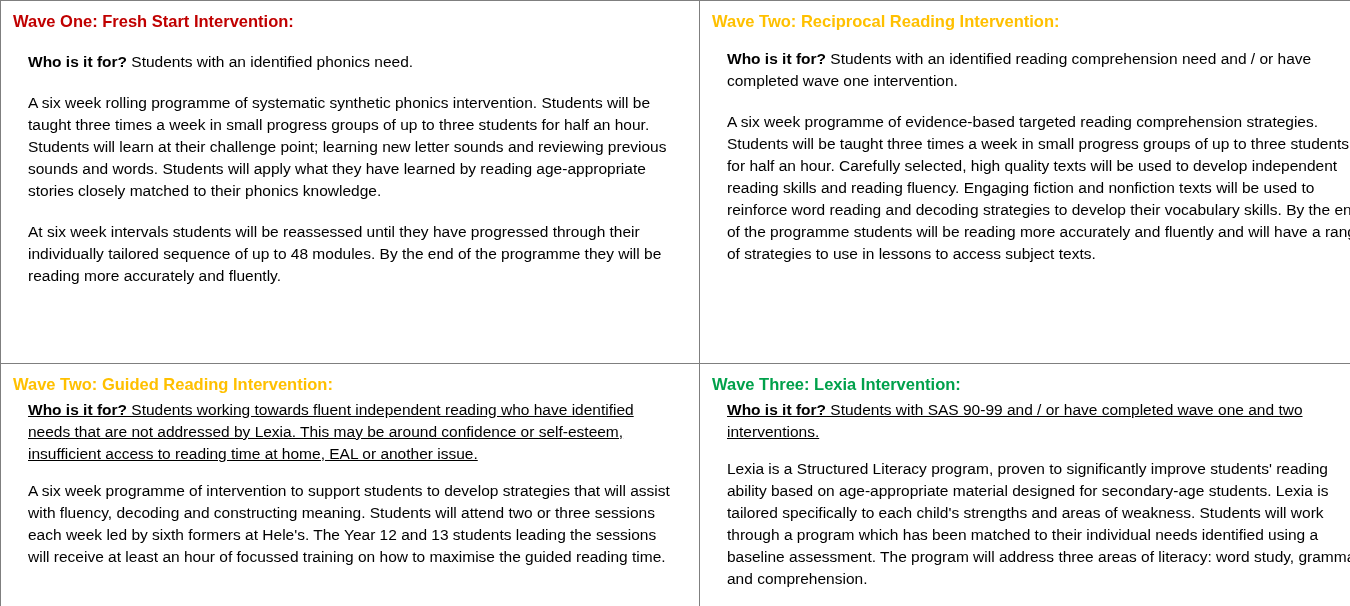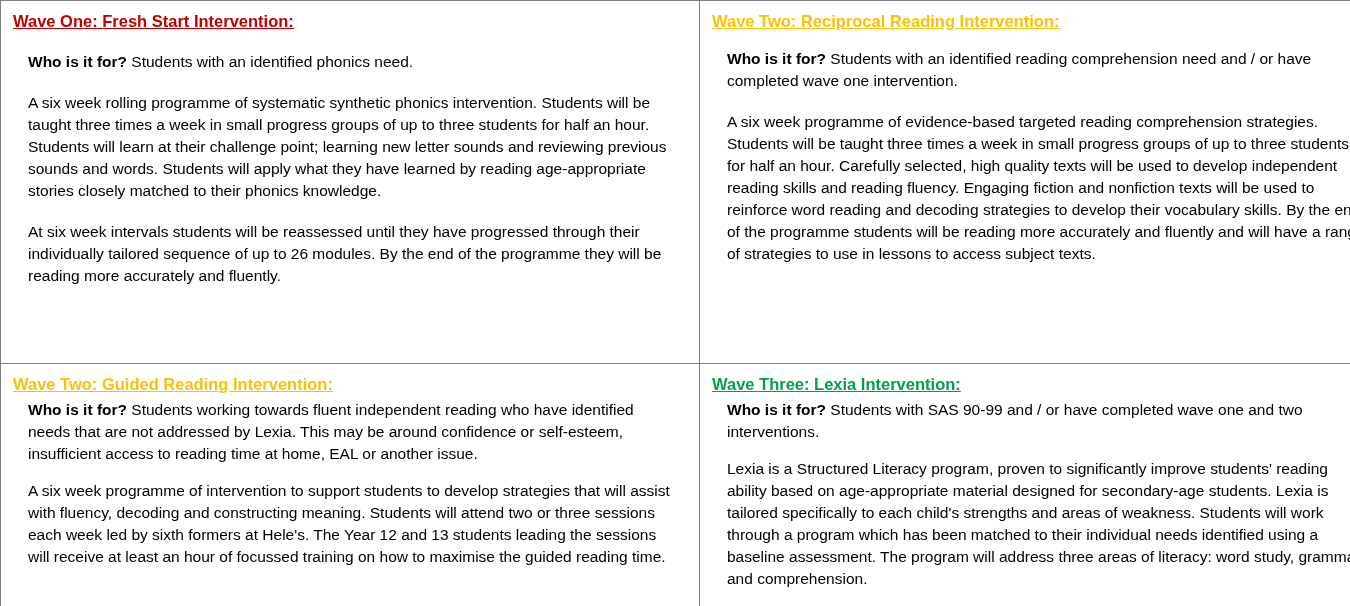--- a/index.html
+++ b/index.html
@@ -26,51 +26,50 @@
   }
   .col-left { width: 674px; }
   .col-right { width: 674px; }
   .row-top td { height: 344px; }
   .row-bottom td { height: 260px; }
 
   .cell-title {
     font-family: "Liberation Sans", sans-serif;
     font-weight: bold;
     font-size: 16.5px;
-    text-decoration: underline;
     margin: 2px 0 0 0;
     line-height: 1.25;
   }
   .title-red { color: #c00000; }
   .title-amber { color: #ffc000; }
   .title-green { color: #00a14b; }
 
   .para {
     font-family: "Liberation Sans", sans-serif;
     font-size: 15.5px;
     line-height: 1.42;
     margin: 15px;
   }
   .para.gap-lg { margin-top: 19px; }
   .para.gap-sm { margin-top: 12px; }
-  .para.gap-xs { margin-top: 4px; }
+  .para.gap-xs { margin-top: 4px; text-decoration: underline; }
   .para.gap-md { margin-top: 16px; }
   .lead { font-weight: bold; }
 </style>
 </head>
 <body>
 
 <table class="doc-table">
   <tbody>
     <tr class="row-top">
       <td class="col-left">
         <p class="cell-title title-red">Wave One: Fresh Start Intervention:</p>
         <p class="para gap-lg"><span class="lead">Who is it for?</span><span> Students with an identified phonics need.</span></p>
         <p class="para gap-lg">A six week rolling programme of systematic synthetic phonics intervention. Students will be taught three times a week in small progress groups of up to three students for half an hour. Students will learn at their challenge point; learning new letter sounds and reviewing previous sounds and words. Students will apply what they have learned by reading age-appropriate stories closely matched to their phonics knowledge.</p>
-        <p class="para gap-lg">At six week intervals students will be reassessed until they have progressed through their individually tailored sequence of up to 26 modules. By the end of the programme they will be reading more accurately and fluently.</p>
+        <p class="para gap-lg">At six week intervals students will be reassessed until they have progressed through their individually tailored sequence of up to 48 modules. By the end of the programme they will be reading more accurately and fluently.</p>
       </td>
       <td class="col-right">
         <p class="cell-title title-amber">Wave Two: Reciprocal Reading Intervention:</p>
         <p class="para gap-md"><span class="lead">Who is it for?</span><span> Students with an identified reading comprehension need and / or have completed wave one intervention.</span></p>
         <p class="para gap-lg">A six week programme of evidence-based targeted reading comprehension strategies. Students will be taught three times a week in small progress groups of up to three students for half an hour. Carefully selected, high quality texts will be used to develop independent reading skills and reading fluency. Engaging fiction and nonfiction texts will be used to reinforce word reading and decoding strategies to develop their vocabulary skills. By the end of the programme students will be reading more accurately and fluently and will have a range of strategies to use in lessons to access subject texts.</p>
       </td>
     </tr>
     <tr class="row-bottom">
       <td class="col-left">
         <p class="cell-title title-amber">Wave Two: Guided Reading Intervention:</p>

